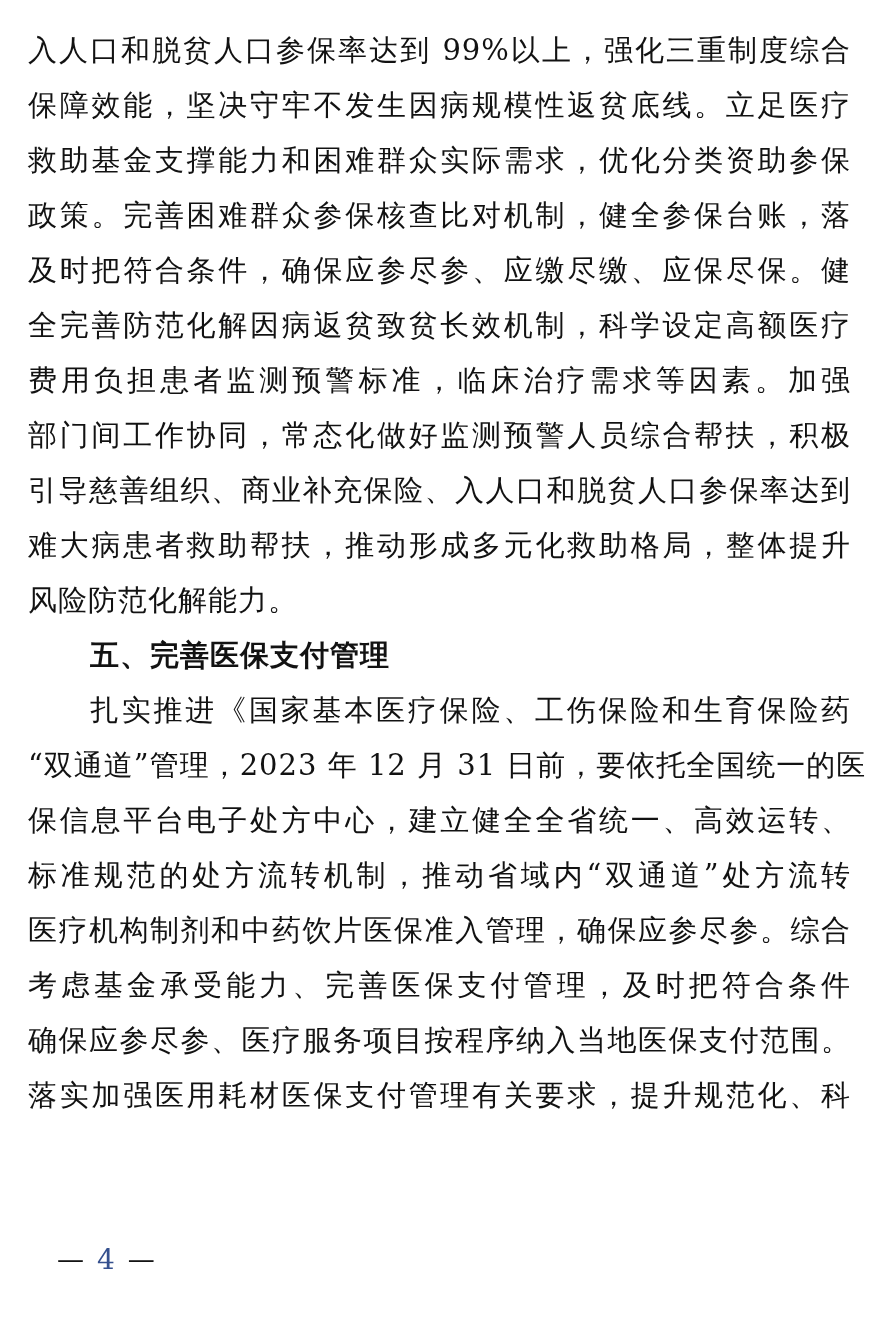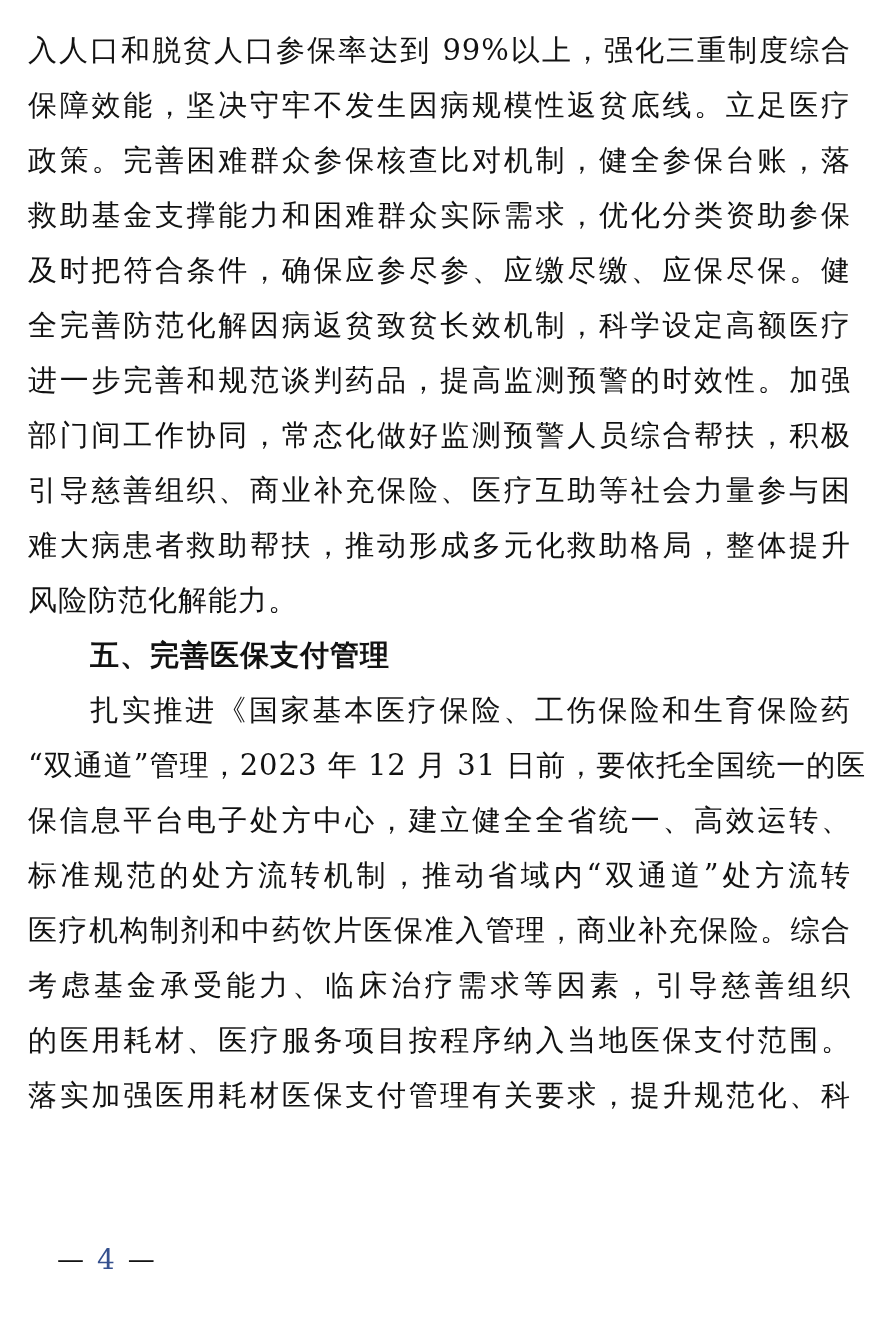--- a/index.html
+++ b/index.html
@@ -69,41 +69,41 @@
 </style>
 </head>
 <body>
 
 <div class="page">
   <div class="content">
 
     <div>
       <div class="line">入人口和脱贫人口参保率达到 99%以上，强化三重制度综合</div>
       <div class="line">保障效能，坚决守牢不发生因病规模性返贫底线。立足医疗</div>
+      <div class="line">救助基金支撑能力和困难群众实际需求，优化分类资助参保</div>
       <div class="line">政策。完善困难群众参保核查比对机制，健全参保台账，落</div>
-      <div class="line">救助基金支撑能力和困难群众实际需求，优化分类资助参保</div>
       <div class="line">及时把符合条件，确保应参尽参、应缴尽缴、应保尽保。健</div>
       <div class="line">全完善防范化解因病返贫致贫长效机制，科学设定高额医疗</div>
-      <div class="line">进一步完善和规范谈判药品，提高监测预警的时效性。加强</div>
+      <div class="line">费用负担患者监测预警标准，临床治疗需求等因素。加强</div>
       <div class="line">部门间工作协同，常态化做好监测预警人员综合帮扶，积极</div>
-      <div class="line">引导慈善组织、商业补充保险、医疗互助等社会力量参与困</div>
+      <div class="line">引导慈善组织、商业补充保险、入人口和脱贫人口参保率达到</div>
       <div class="line">难大病患者救助帮扶，推动形成多元化救助格局，整体提升</div>
       <div class="line short">风险防范化解能力。</div>
     </div>
 
     <div class="heading">五、完善医保支付管理</div>
 
     <div>
       <div class="line indent">扎实推进《国家基本医疗保险、工伤保险和生育保险药</div>
       <div class="line">“双通道”管理，2023 年 12 月 31 日前，要依托全国统一的医</div>
       <div class="line">保信息平台电子处方中心，建立健全全省统一、高效运转、</div>
       <div class="line">标准规范的处方流转机制，推动省域内“双通道”处方流转</div>
-      <div class="line">医疗机构制剂和中药饮片医保准入管理，商业补充保险。综合</div>
-      <div class="line">考虑基金承受能力、临床治疗需求等因素，引导慈善组织</div>
-      <div class="line">的医用耗材、医疗服务项目按程序纳入当地医保支付范围。</div>
+      <div class="line">医疗机构制剂和中药饮片医保准入管理，确保应参尽参。综合</div>
+      <div class="line">考虑基金承受能力、完善医保支付管理，及时把符合条件</div>
+      <div class="line">确保应参尽参、医疗服务项目按程序纳入当地医保支付范围。</div>
       <div class="line">落实加强医用耗材医保支付管理有关要求，提升规范化、科</div>
     </div>
 
   </div>
 
   <div class="footer">
     <span class="dash">—</span>
     <span class="pagenum">4</span>
     <span class="dash">—</span>
   </div>

